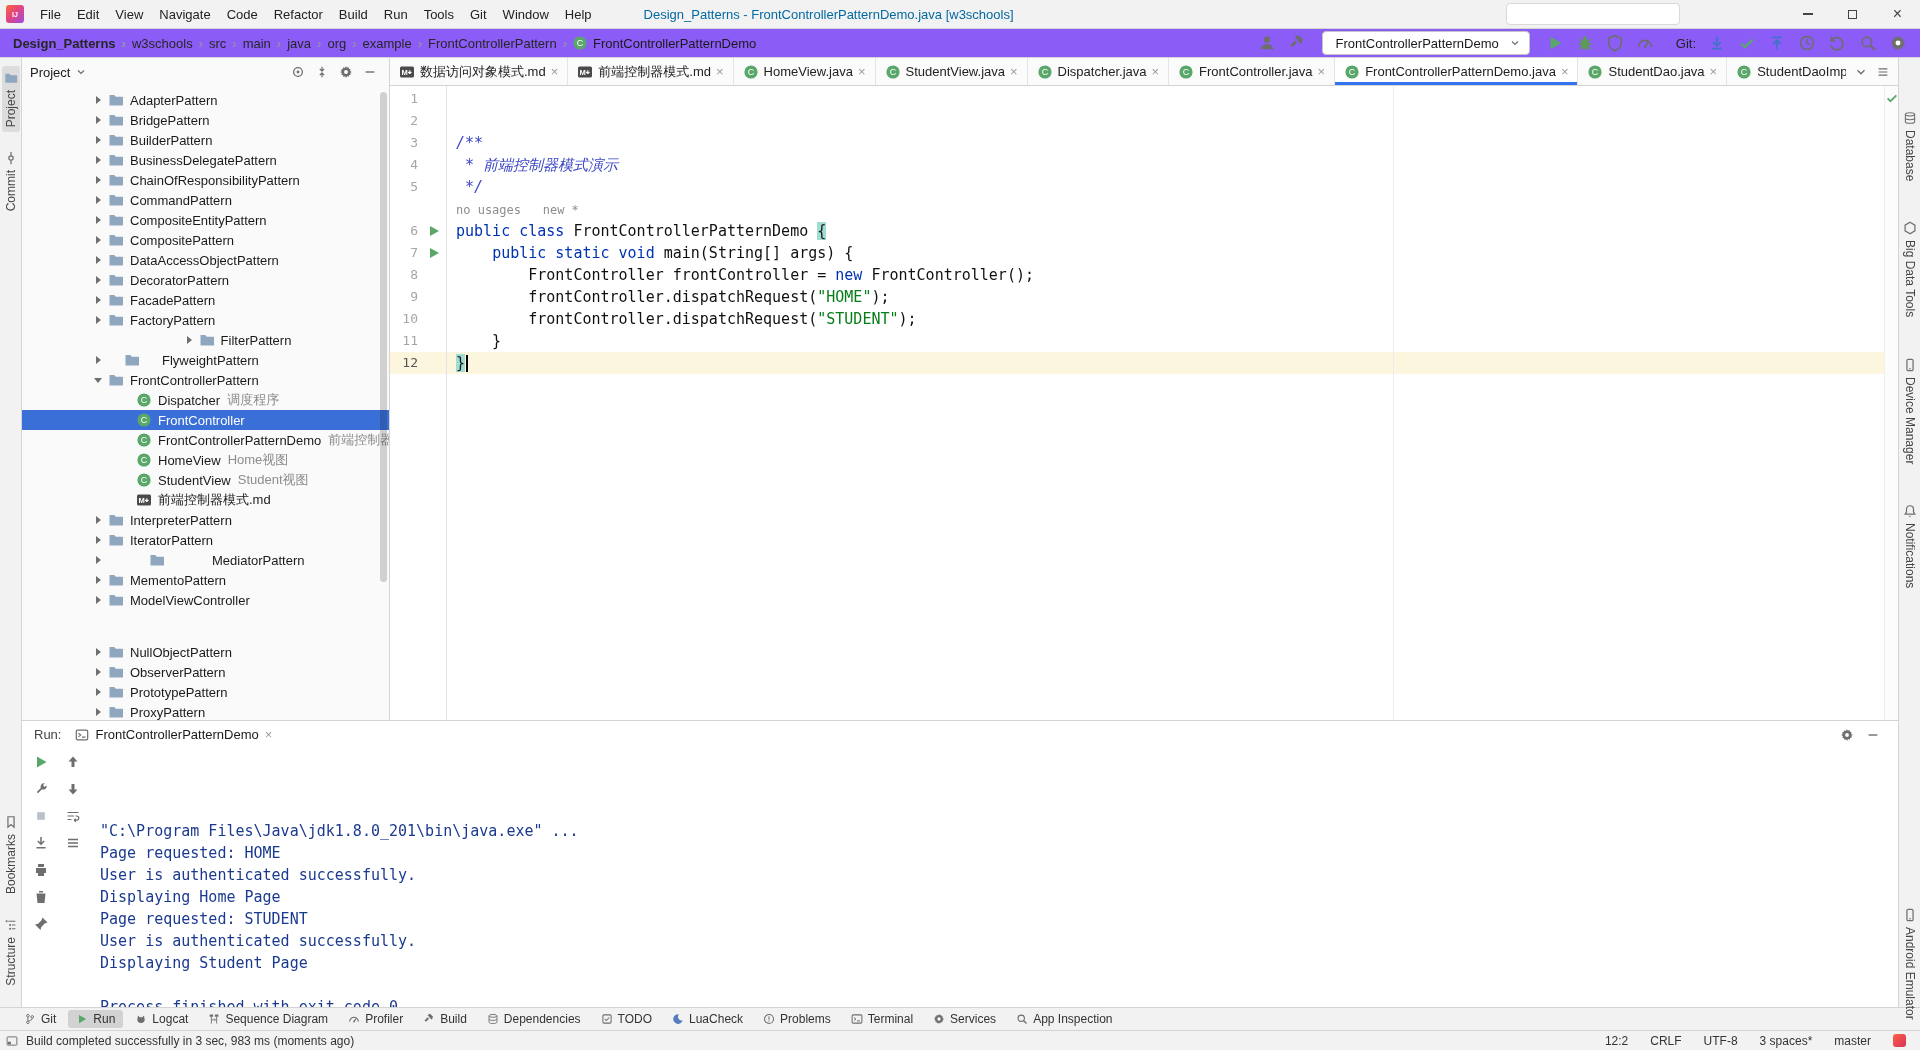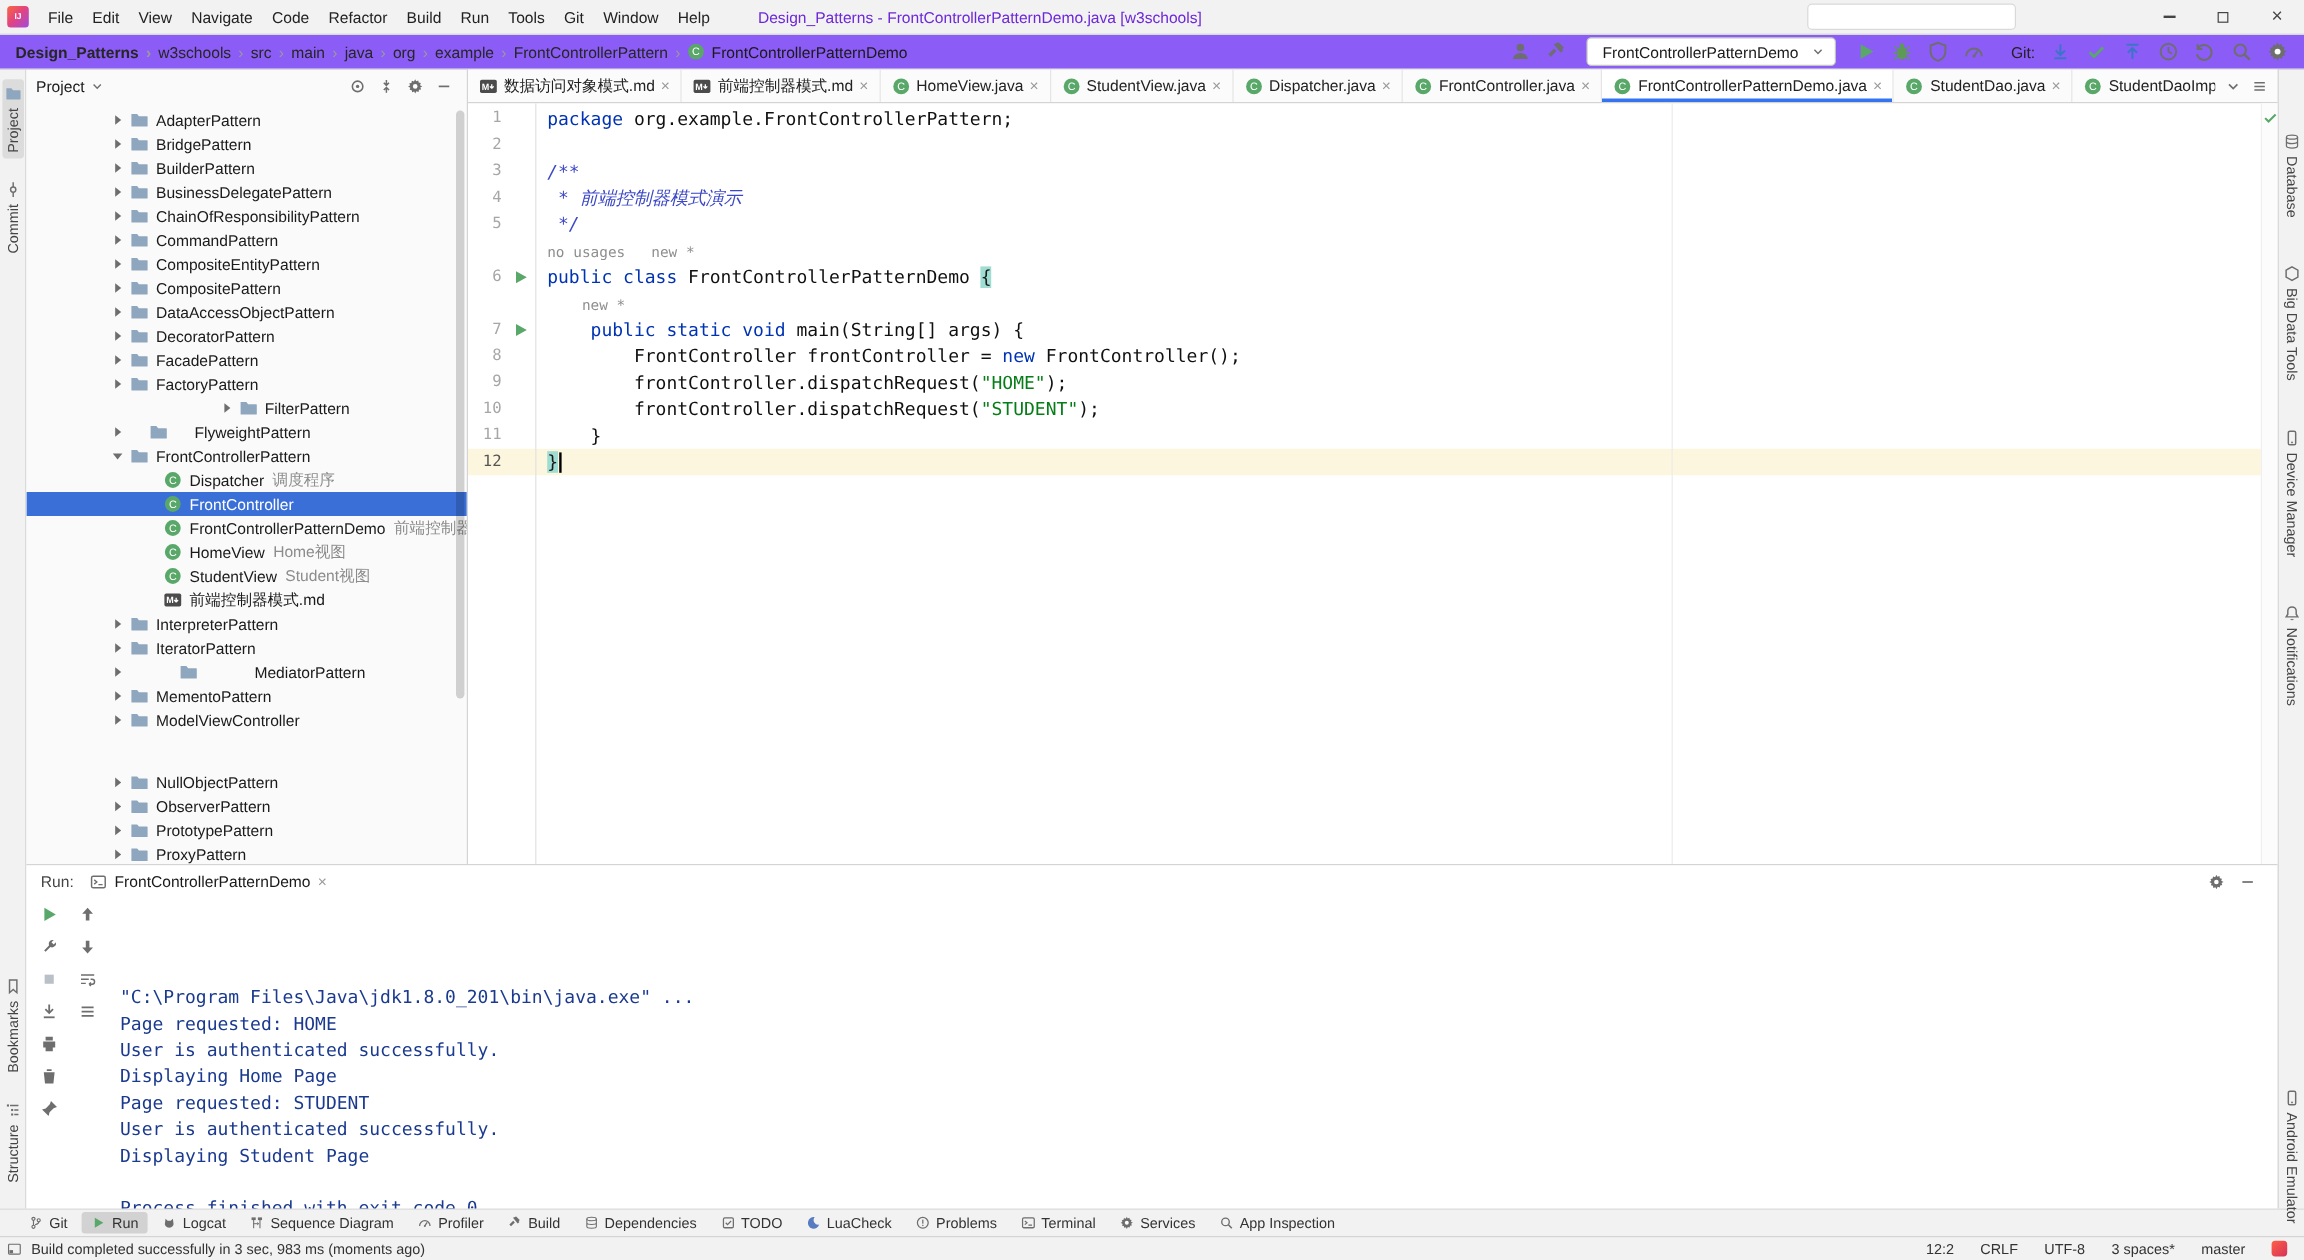--- a/index.html
+++ b/index.html
@@ -6,21 +6,21 @@
   html,body{width:1920px;height:1050px;overflow:hidden}
   body{font-family:"Liberation Sans",sans-serif;font-size:13px;color:#1a1a1a;background:#fff}
   svg{display:block}
   .i18{width:18px;height:18px}.i16{width:16px;height:16px}.i14{width:14px;height:14px}.i12{width:12px;height:12px}
 
   
   .titlebar{height:29px;background:#f2f2f2;border-bottom:1px solid #d4d4d4;display:flex;align-items:center;position:relative}
   .applogo{width:18px;height:18px;margin:0 8px 0 6px;border-radius:3px;background:linear-gradient(135deg,#f7693b,#e4447d 45%,#9e4ce0);display:flex;align-items:center;justify-content:center;color:#fff;font-size:7px;font-weight:bold}
   .menus{display:flex;height:100%}
   .menu{padding:0 8px;display:flex;align-items:center;color:#222}
-  .wintitle{margin-left:32px;color:#6d28d9;white-space:nowrap}
+  .wintitle{margin-left:44px;color:#0369a1;white-space:nowrap}
   .titlebox{position:absolute;left:1506px;top:3px;width:174px;height:22px;background:#fff;border:1px solid #d9d9d9;border-radius:4px}
   .wbtns{margin-left:auto;display:flex;height:100%}
   .wbtn{width:45px;display:flex;align-items:center;justify-content:center;color:#444}
   .glyph-min{width:10px;height:2px;background:#444}
   .glyph-max{width:9px;height:9px;border:1.4px solid #444}
   .glyph-close{font-size:16px;line-height:1;color:#444}
 
   
   .navbar{height:29px;background:#8b5cf6;border-bottom:1px solid #d4d4d4;display:flex;align-items:center;padding:0 10px}
   .crumbs{display:flex;align-items:center}
@@ -881,21 +881,20 @@
           </div>
         </div>
         <div class="ebody">
           <div class="ecol">
             <div class="gutsep"></div>
             <div class="guide"></div>
 
               <div class="crow">
                 <span class="gnum">1</span>
                 <span class="gicon"></span>
-                <span class="gcode"><span class="seg kw">package </span><span class="seg pl">org.example.FrontControllerPattern;</span></span>
               </div>
 
               <div class="crow">
                 <span class="gnum">2</span>
                 <span class="gicon"></span>
                 <span class="gcode"></span>
               </div>
 
               <div class="crow">
                 <span class="gnum">3</span>
@@ -920,25 +919,20 @@
                 <span class="gicon"></span>
                 <span class="gcode"><span class="seg hint">no usages   new *</span></span>
               </div>
 
               <div class="crow">
                 <span class="gnum">6</span>
                 <span class="gicon run"></span>
                 <span class="gcode"><span class="seg kw">public class </span><span class="seg pl">FrontControllerPatternDemo </span><span class="seg brace">{</span></span>
               </div>
 
-              <div class="crow">
-                <span class="gnum"></span>
-                <span class="gicon"></span>
-                <span class="gcode"><span class="seg hint">    new *</span></span>
-              </div>
 
               <div class="crow">
                 <span class="gnum">7</span>
                 <span class="gicon run"></span>
                 <span class="gcode"><span class="seg pl">    </span><span class="seg kw">public static void </span><span class="seg pl">main(String[] args) {</span></span>
               </div>
 
               <div class="crow">
                 <span class="gnum">8</span>
                 <span class="gicon"></span>

